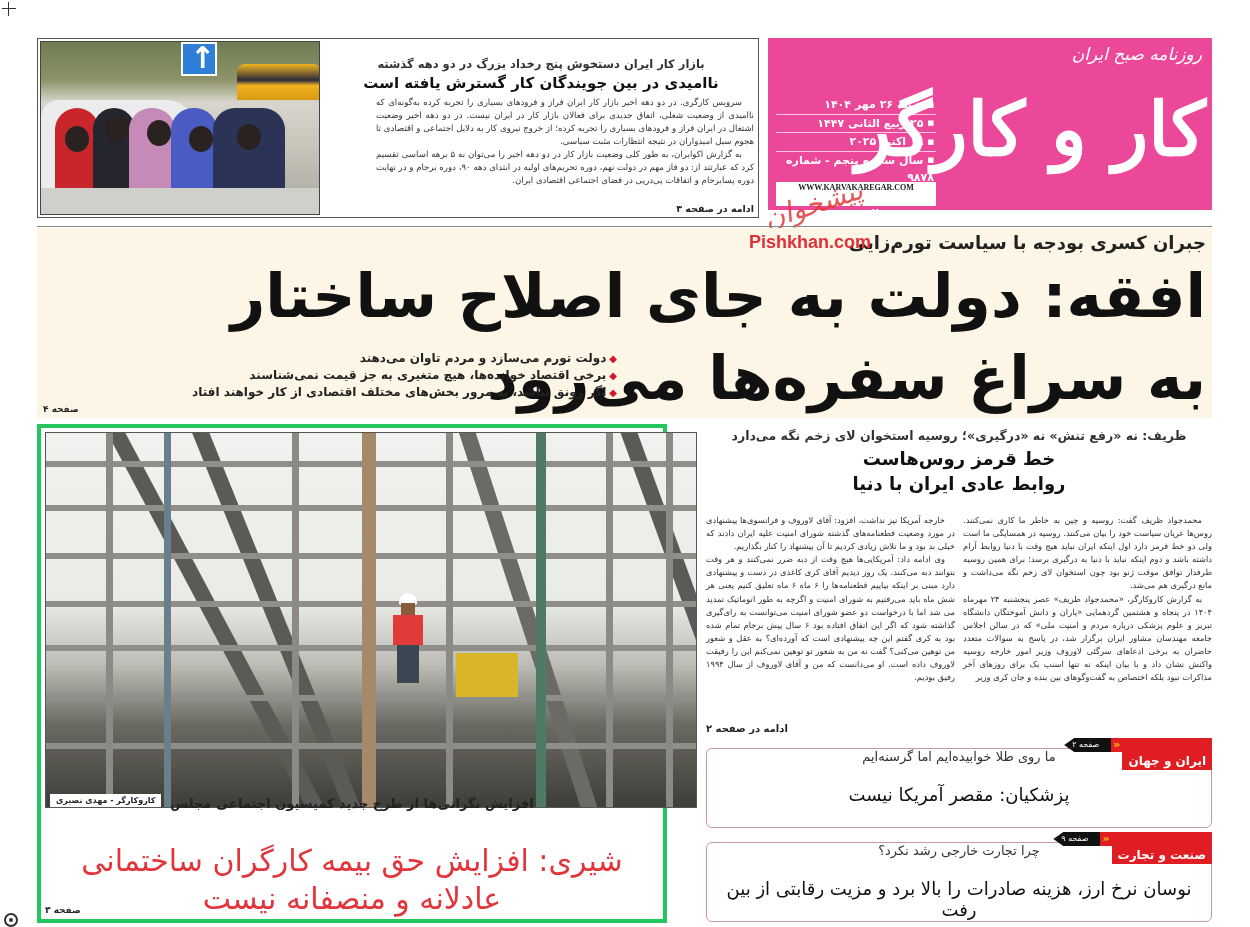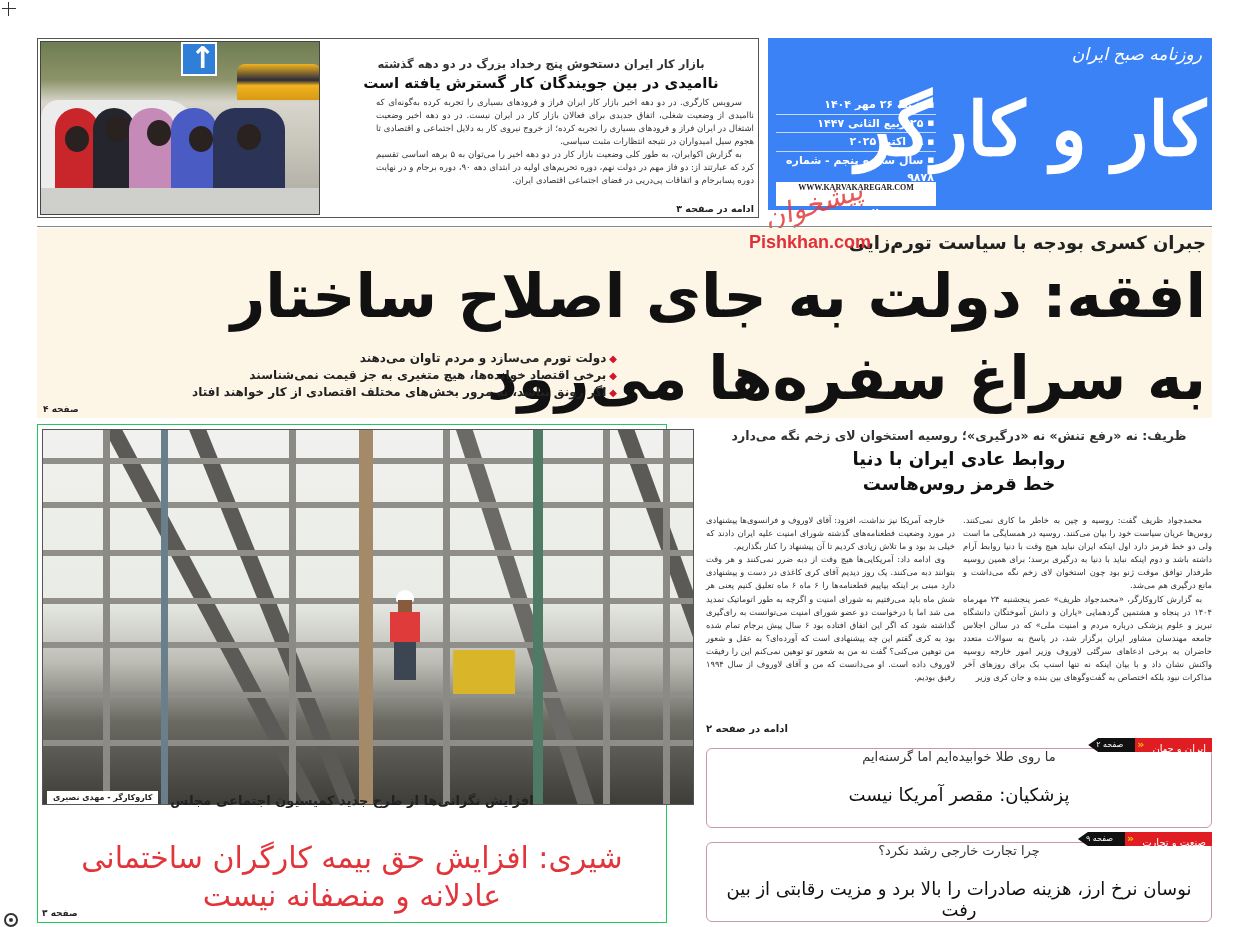--- a/index.html
+++ b/index.html
@@ -7,21 +7,21 @@
     body { position: relative; font-family: "DejaVu Sans", sans-serif; color: #1a1a1a; direction: rtl; }
 
     .crop-mark { position: absolute; left: 2px; top: 2px; width: 14px; height: 14px; }
     .crop-mark:before, .crop-mark:after { content: ""; position: absolute; background: #333; }
     .crop-mark:before { left: 6px; top: 0; width: 1px; height: 14px; }
     .crop-mark:after { left: 0; top: 6px; width: 14px; height: 1px; }
     .reg-mark { position: absolute; left: 4px; top: 913px; width: 14px; height: 14px; border: 2px solid #333; border-radius: 50%; }
     .reg-mark:after { content: ""; position: absolute; left: 3px; top: 3px; width: 4px; height: 4px; background: #333; border-radius: 50%; }
 
     
-    .masthead { position: absolute; left: 768px; top: 38px; width: 444px; height: 172px; background: #3b82f6; direction: rtl; }
+    .masthead { position: absolute; left: 768px; top: 38px; width: 444px; height: 172px; background: #ec4899; direction: rtl; }
     .masthead .tagline { position: absolute; right: 10px; top: 6px; color: #fff; font-family: "DejaVu Serif", serif; font-style: italic; font-size: 17px; }
     .masthead .logo { position: absolute; right: 6px; top: 40px; color: #fff; font-family: "DejaVu Serif", serif; font-weight: bold; font-size: 74px; line-height: 1.4; letter-spacing: -2px; }
     .masthead .info { position: absolute; left: 8px; top: 58px; width: 160px; }
     .masthead .info li { list-style: none; color: #fff; font-size: 11px; font-weight: bold; line-height: 17px; border-bottom: 1px solid rgba(255,255,255,0.7); padding-right: 2px; }
     .masthead .info li:last-child { border-bottom: none; }
     .masthead .info li:before { content: "\25A0"; font-size: 7px; margin-left: 4px; vertical-align: middle; }
     .masthead .site { position: absolute; left: 8px; bottom: 4px; width: 160px; height: 24px; background: #fff; color: #222; font-family: Liberation Serif, serif; font-size: 8px; font-weight: bold; text-align: center; line-height: 12px; direction: ltr; }
 
     
     .teaser-box { position: absolute; left: 37px; top: 38px; width: 722px; height: 180px; border: 1px solid #555; }
@@ -50,21 +50,21 @@
     .lead-kicker { position: absolute; right: 6px; top: 4px; font-size: 18px; font-weight: bold; color: #222; }
     .watermark-en { position: absolute; left: 712px; top: 4px; font-family: "Liberation Sans", sans-serif; font-size: 18px; font-weight: bold; color: #e0303a; direction: ltr; }
     .lead-title-1 { position: absolute; right: 6px; top: 28px; font-size: 60px; font-weight: bold; color: #111; line-height: 80px; white-space: nowrap; letter-spacing: -1px; }
     .lead-title-2 { position: absolute; right: 6px; top: 110px; font-size: 60px; font-weight: bold; color: #111; line-height: 80px; white-space: nowrap; letter-spacing: -1px; }
     .lead-bullets { position: absolute; left: 160px; top: 122px; width: 420px; list-style: none; }
     .lead-bullets li { font-size: 12px; font-weight: bold; color: #222; line-height: 17px; white-space: nowrap; text-align: right; }
     .lead-bullets li:before { content: "\25C6"; color: #d3172a; margin-left: 3px; font-size: 10px; }
     .lead-page { position: absolute; left: 6px; bottom: 4px; font-size: 9px; font-weight: bold; color: #222; }
 
     
-    .photo-story { position: absolute; left: 37px; top: 424px; width: 630px; height: 499px; border: 1px solid #22c55e; }
+    .photo-story { position: absolute; left: 37px; top: 424px; width: 630px; height: 499px; border: 4px solid #22c55e; }
     .scaffold { position: absolute; left: 4px; top: 4px; width: 652px; height: 376px; overflow: hidden; border: 1px solid #555;
       background: linear-gradient(180deg, #f1f2ef 0%, #e9ebe6 45%, #bdbdb6 62%, #6b6a62 78%, #3f3d38 100%); }
     .scaffold .pole { position: absolute; top: -20px; width: 7px; height: 420px; background: #8b8a84; }
     .scaffold .bar { position: absolute; left: -20px; width: 700px; height: 6px; background: #8f8e88; }
     .scaffold .diag { position: absolute; width: 16px; height: 560px; background: #5b5a56; transform-origin: top left; }
     .scaffold .worker { position: absolute; left: 345px; top: 160px; width: 34px; height: 80px; }
     .scaffold .worker .helmet { position: absolute; left: 8px; top: 0; width: 18px; height: 12px; background: #fff; border-radius: 9px 9px 2px 2px; }
     .scaffold .worker .face { position: absolute; left: 10px; top: 10px; width: 14px; height: 12px; background: #8a5a3e; }
     .scaffold .worker .shirt { position: absolute; left: 2px; top: 22px; width: 30px; height: 30px; background: #e03b3b; }
     .scaffold .worker .pants { position: absolute; left: 6px; top: 52px; width: 22px; height: 38px; background: #3c4552; }
@@ -79,21 +79,21 @@
     .zarif-kicker { text-align: center; font-size: 12.5px; font-weight: bold; color: #333; line-height: 20px; }
     .zarif-title { text-align: center; font-size: 18px; font-weight: bold; color: #111; line-height: 25px; }
     .zarif-cols { position: absolute; top: 88px; left: 0; width: 506px; display: flex; direction: rtl; gap: 8px; }
     .zarif-col { width: 249px; font-family: "DejaVu Serif", serif; font-size: 8.3px; color: #333; line-height: 13.1px; text-align: justify; }
     .zarif-col p { text-indent: 10px; }
     .zarif-more { position: absolute; left: 0; top: 297px; font-size: 10px; font-weight: bold; color: #222; }
 
     
     .section-box { position: absolute; left: 706px; width: 506px; border: 1px solid #c79aa0; border-radius: 6px; }
     .section-tag { position: absolute; right: -1px; top: -11px; height: 14px; display: flex; direction: rtl; align-items: stretch; }
-    .section-tag .name { background: #e11d24; color: #fff; font-size: 10px; font-weight: normal; padding: 4px 6px; line-height: 14px; }
+    .section-tag .name { background: #e11d24; color: #fff; font-size: 12px; font-weight: bold; padding: 16px 6px; line-height: 14px; }
     .section-tag .chev { color: #f5c400; background: #e11d24; font-size: 11px; font-weight: bold; line-height: 14px; padding: 0 2px; }
     .section-tag .page { background: #111; color: #fff; font-size: 8px; padding: 0 12px 0 8px; line-height: 14px; clip-path: polygon(0 50%, 10px 0, 100% 0, 100% 100%, 10px 100%); }
     .section-kicker { text-align: center; font-size: 13px; color: #333; }
     .section-title { text-align: center; font-size: 18px; color: #111; margin-top: 20px; }
     .box-1 { top: 748px; height: 80px; }
     .box-2 { top: 842px; height: 80px; }
   </style>
 </head>
 <body>
 
@@ -190,22 +190,22 @@
   <div class="photo-kicker">افزایش نگرانی‌ها از طرح جدید کمیسیون اجتماعی مجلس</div>
   <div class="photo-title">
     <div>شیری: افزایش حق بیمه کارگران ساختمانی</div>
     <div>عادلانه و منصفانه نیست</div>
   </div>
   <div class="photo-page">صفحه ۳</div>
 </div>
 
 <div class="zarif">
   <div class="zarif-kicker">ظریف: نه «رفع تنش» نه «درگیری»؛ روسیه استخوان لای زخم نگه می‌دارد</div>
+  <div class="zarif-title">خط قرمز روس‌هاست</div>
   <div class="zarif-title">روابط عادی ایران با دنیا</div>
-  <div class="zarif-title">خط قرمز روس‌هاست</div>
   <div class="zarif-cols">
     <div class="zarif-col">
       <p>محمدجواد ظریف گفت: روسیه و چین به خاطر ما کاری نمی‌کنند. روس‌ها عریان سیاست خود را بیان می‌کنند. روسیه در همسایگی ما است ولی دو خط قرمز دارد اول اینکه ایران نباید هیچ وقت با دنیا روابط آرام داشته باشد و دوم اینکه نباید با دنیا به درگیری برسد؛ برای همین روسیه طرفدار توافق موقت ژنو بود چون استخوان لای زخم نگه می‌داشت و مانع درگیری هم می‌شد.</p>
       <p>به گزارش کاروکارگر، «محمدجواد ظریف» عصر پنجشنبه ۲۴ مهرماه ۱۴۰۴ در پنجاه و هشتمین گردهمایی «یاران و دانش آموختگان دانشگاه تبریز و علوم پزشکی درباره مردم و امنیت ملی» که در سالن اجلاس جامعه مهندسان مشاور ایران برگزار شد، در پاسخ به سوالات متعدد حاضران به برخی ادعاهای سرگئی لاوروف وزیر امور خارجه روسیه واکنش نشان داد و با بیان اینکه نه تنها اسنپ بک برای روزهای آخر مذاکرات نبود بلکه اختصاص به گفت‌وگوهای بین بنده و جان کری وزیر</p>
     </div>
     <div class="zarif-col">
       <p>خارجه آمریکا نیز نداشت، افزود: آقای لاوروف و فرانسوی‌ها پیشنهادی در مورد وضعیت قطعنامه‌های گذشته شورای امنیت علیه ایران دادند که خیلی بد بود و ما تلاش زیادی کردیم تا آن پیشنهاد را کنار بگذاریم.</p>
       <p>وی ادامه داد: آمریکایی‌ها هیچ وقت از دبه ضرر نمی‌کنند و هر وقت بتوانند دبه می‌کنند. یک روز دیدیم آقای کری کاغذی در دست و پیشنهادی دارد مبنی بر اینکه بیاییم قطعنامه‌ها را ۶ ماه ۶ ماه تعلیق کنیم یعنی هر شش ماه باید می‌رفتیم به شورای امنیت و اگرچه به طور اتوماتیک تمدید می شد اما با درخواست دو عضو شورای امنیت می‌توانست به رای‌گیری گذاشته شود که اگر این اتفاق افتاده بود ۶ سال پیش برجام تمام شده بود به کری گفتم این چه پیشنهادی است که آورده‌ای؟ به عقل و شعور من توهین می‌کنی؟ گفت نه من به شعور تو توهین نمی‌کنم این را رفیقت لاوروف داده است. او می‌دانست که من و آقای لاوروف از سال ۱۹۹۴ رفیق بودیم.</p>
     </div>
   </div>

